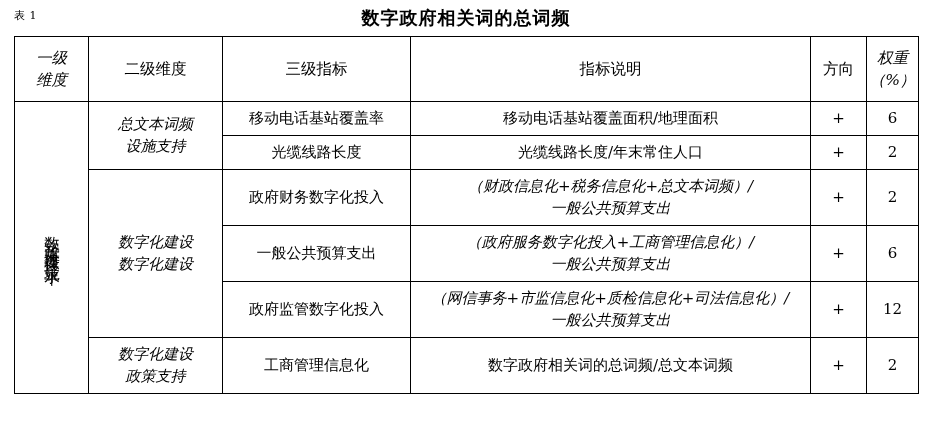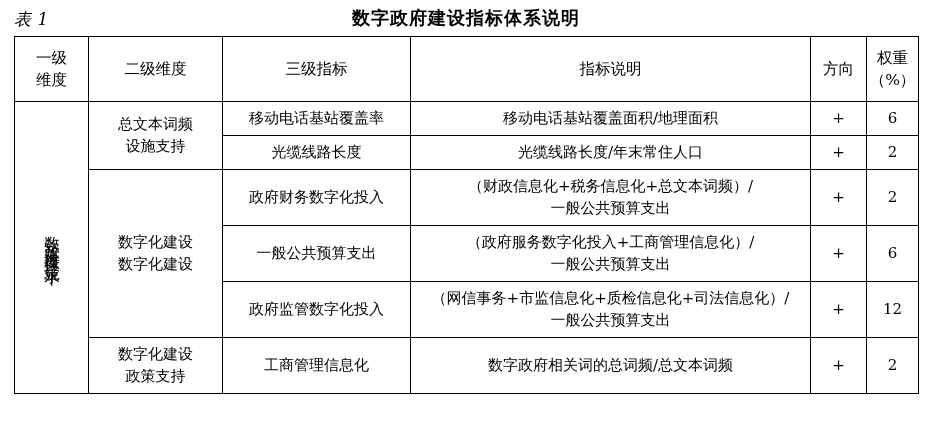--- a/index.html
+++ b/index.html
@@ -24,23 +24,22 @@
   .caption-row {
     position: relative;
     height: 36px;
     display: flex;
     align-items: center;
   }
   .caption-label {
     position: absolute;
     left: 0;
     top: 8px;
-    font-size: 17px;
+    font-size: 11px;
     letter-spacing: 0.5px;
-    font-style: italic;
   }
   .caption-title {
     width: 100%;
     text-align: center;
     font-size: 18px;
     font-weight: bold;
     letter-spacing: 1px;
   }
   table.indicator-table {
     border-collapse: collapse;
@@ -88,30 +87,30 @@
   .r-tall { height: 56px; }
   .r-short { height: 34px; }
   .vertical-text {
     display: inline-block;
     writing-mode: vertical-rl;
     text-orientation: upright;
     letter-spacing: 4px;
     line-height: 1.1;
     font-size: 15.5px;
   }
-  .stack-line { display: block; }
+  .stack-line { display: block; font-style: italic; }
 </style>
 </head>
 <body>
 
 <div class="page">
 
   <div class="caption-row">
     <span class="caption-label">表 1</span>
-    <span class="caption-title">数字政府建设指标体系说明</span>
+    <span class="caption-title">数字政府相关词的总词频</span>
   </div>
 
   <table class="indicator-table">
     <colgroup>
       <col style="width:74px">
       <col style="width:134px">
       <col style="width:188px">
       <col style="width:400px">
       <col style="width:56px">
       <col style="width:52px">

